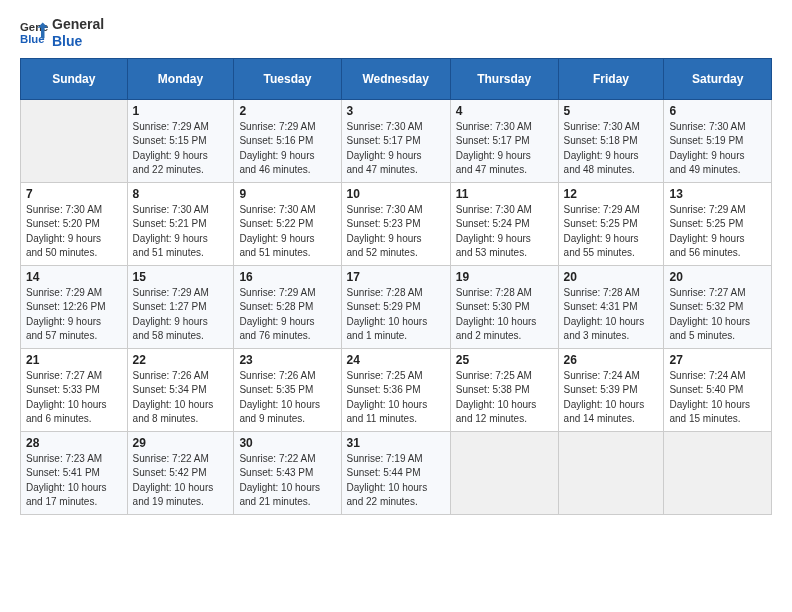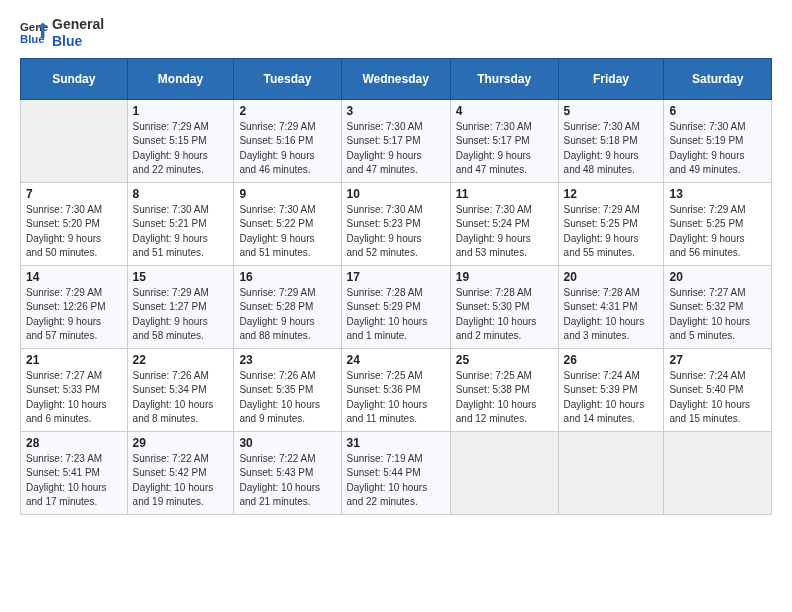--- a/index.html
+++ b/index.html
@@ -227,21 +227,21 @@
             <div class="day-info">Sunrise: 7:29 AM</div>
             <div class="day-info">Sunset: 1:27 PM</div>
             <div class="day-info">Daylight: 9 hours</div>
             <div class="day-info">and 58 minutes.</div>
           </td>
           <td>
             <span class="day-number">16</span>
             <div class="day-info">Sunrise: 7:29 AM</div>
             <div class="day-info">Sunset: 5:28 PM</div>
             <div class="day-info">Daylight: 9 hours</div>
-            <div class="day-info">and 88 minutes.</div>
+            <div class="day-info">and 76 minutes.</div>
           </td>
           <td>
             <span class="day-number">17</span>
             <div class="day-info">Sunrise: 7:28 AM</div>
             <div class="day-info">Sunset: 5:29 PM</div>
             <div class="day-info">Daylight: 10 hours</div>
             <div class="day-info">and 1 minute.</div>
           </td>
           <td>
             <span class="day-number">19</span>

